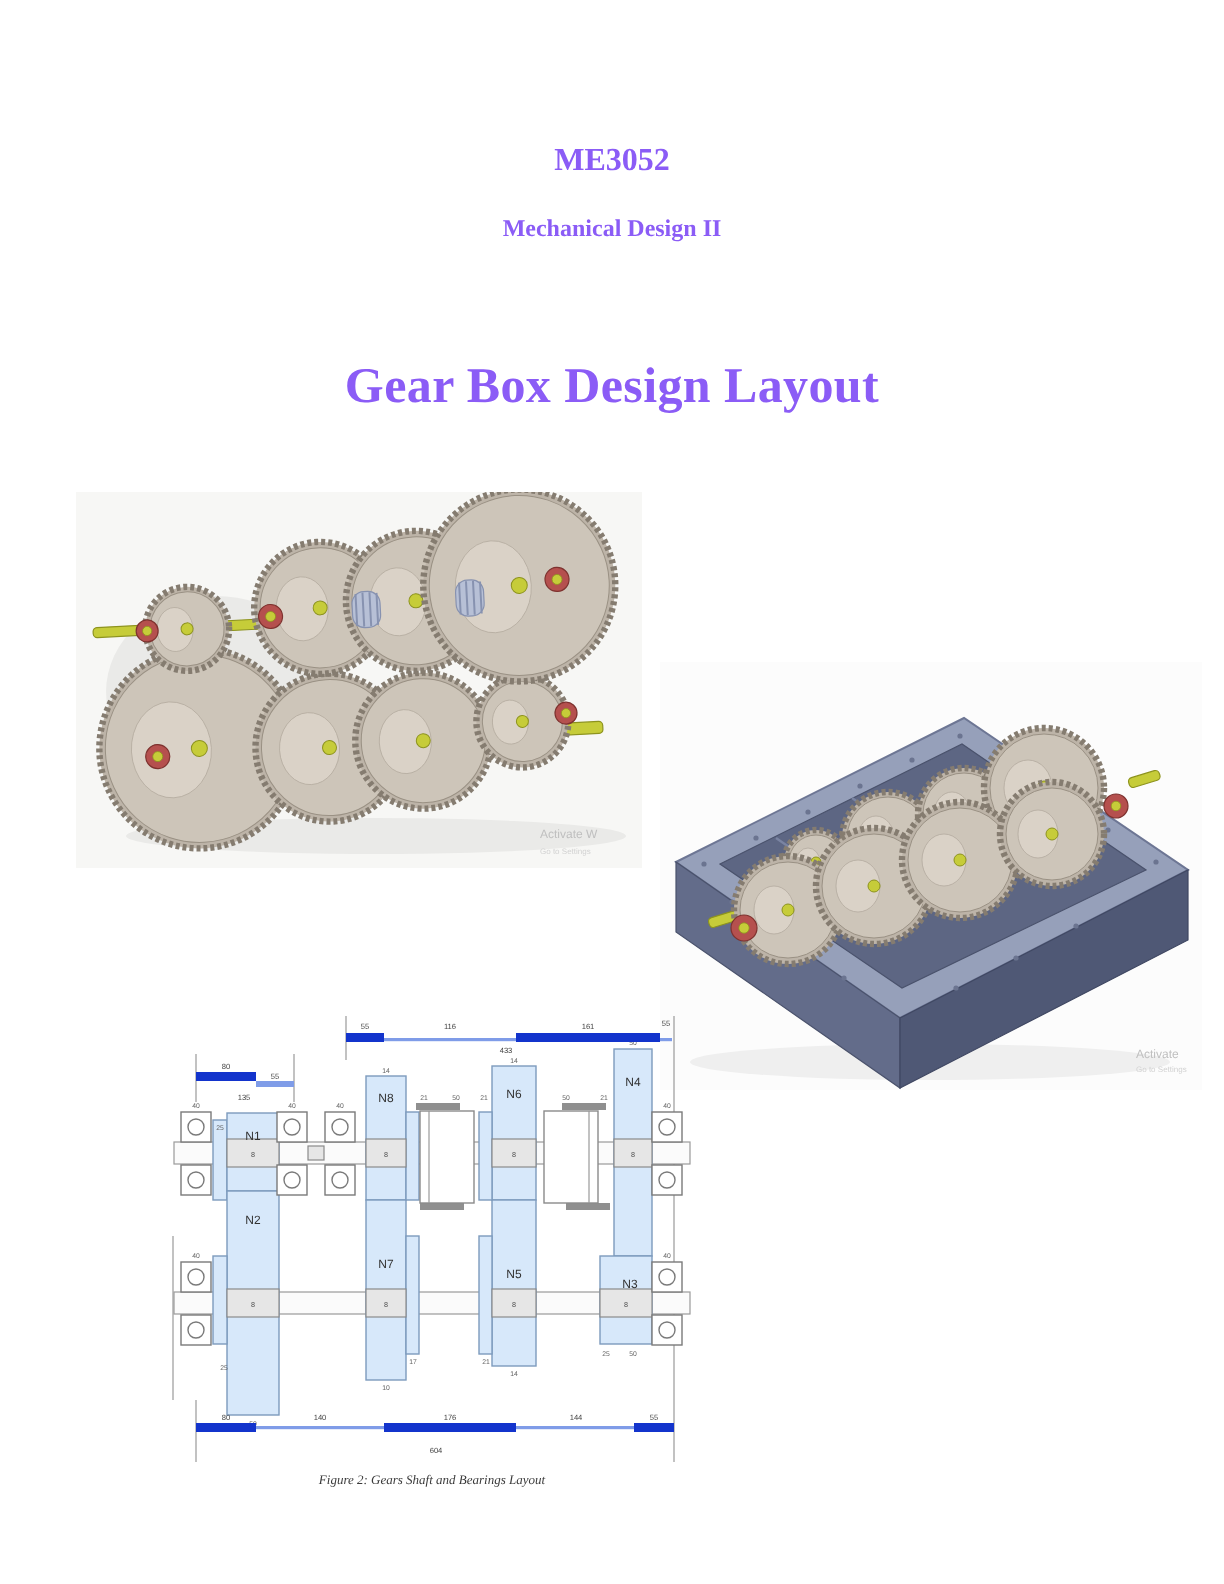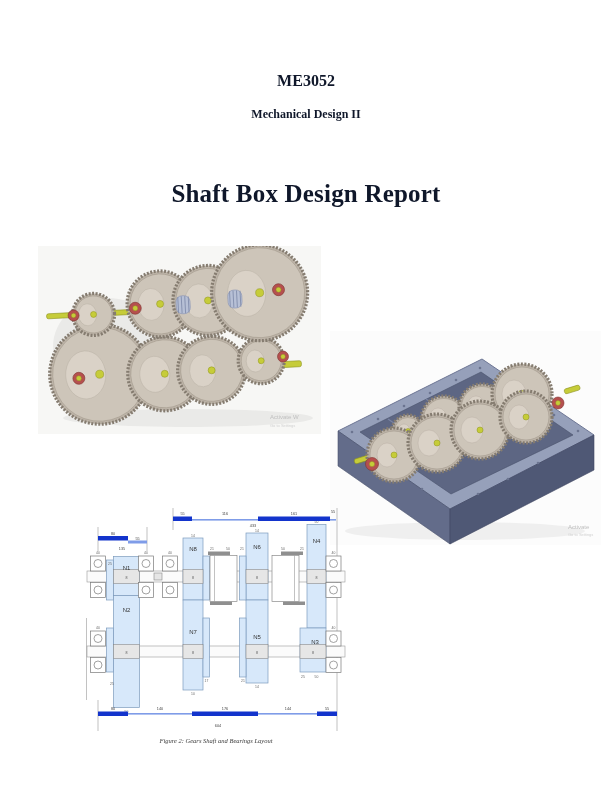--- a/index.html
+++ b/index.html
@@ -1,18 +1,18 @@
 <!DOCTYPE html>
 <html><head>
 <meta charset="utf-8">
 <style>
   html,body{margin:0;padding:0;background:#888;}
   .page{position:relative;width:612px;height:792px;background:#ffffff;overflow:hidden;
         font-family:"Liberation Serif",serif;}
-  .centerline{position:absolute;left:0;width:612px;text-align:center;color:#0f172a;}
+  .centerline{position:absolute;left:0;width:612px;text-align:center;color:#8b5cf6;}
   .code{top:72px;font-size:16px;font-weight:bold;}
   .course{top:107px;font-size:12px;font-weight:bold;}
   .bigtitle{top:180px;font-size:25px;font-weight:bold;letter-spacing:.2px;}
   .figsvg{position:absolute;display:block;}
   .capwrap{position:absolute;left:85px;top:737px;width:262px;text-align:center;
            font-style:italic;font-size:6.5px;color:#3a3a3a;}
 
   
   .photo-bg{fill:#f7f7f5;}
   .photo-bg2{fill:#fcfcfc;}
@@ -53,21 +53,21 @@
   .tiny{font:3.4px "Liberation Sans",sans-serif;fill:#666;text-anchor:middle;}
   .mark{font:3.6px "Liberation Sans",sans-serif;fill:#555;text-anchor:middle;}
 </style>
 </head>
 <body>
 
 <div class="page">
 
   <div class="centerline code">ME3052</div>
   <div class="centerline course">Mechanical Design II</div>
-  <div class="centerline bigtitle">Shaft Box Design Report</div>
+  <div class="centerline bigtitle">Gear Box Design Layout</div>
 
   <svg class="figsvg" style="left:38px;top:246px" width="283" height="188" viewBox="0 0 283 188">
     <rect class="photo-bg" x="0" y="0" width="283" height="188"></rect>
     <ellipse class="shadow" cx="70" cy="100" rx="55" ry="48"></ellipse>
     <ellipse class="shadow" cx="150" cy="172" rx="125" ry="9"></ellipse>
     <g transform="rotate(-3 141 94)">
 
       <rect class="shafty" x="22" y="121" width="240" height="6" rx="2"></rect>
 
       <g transform="translate(60,124)">

